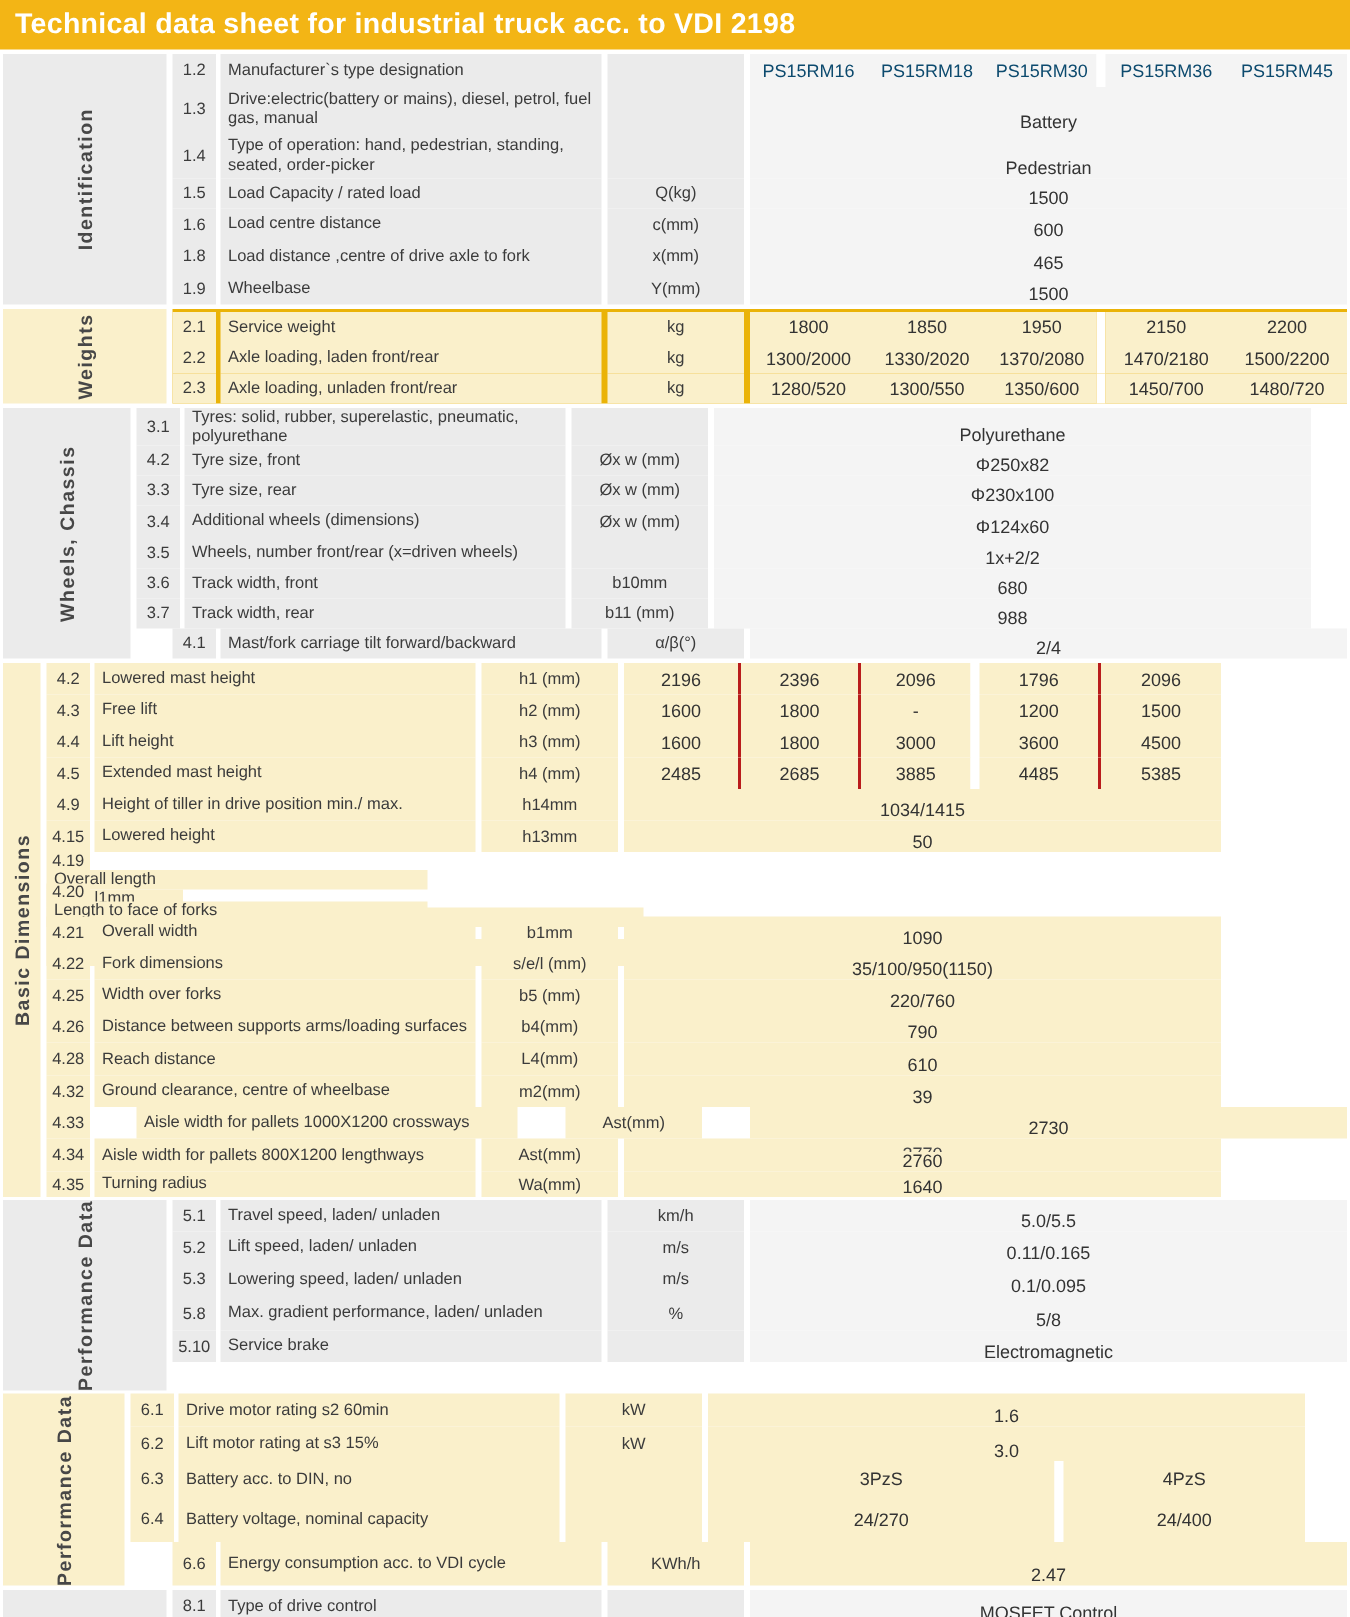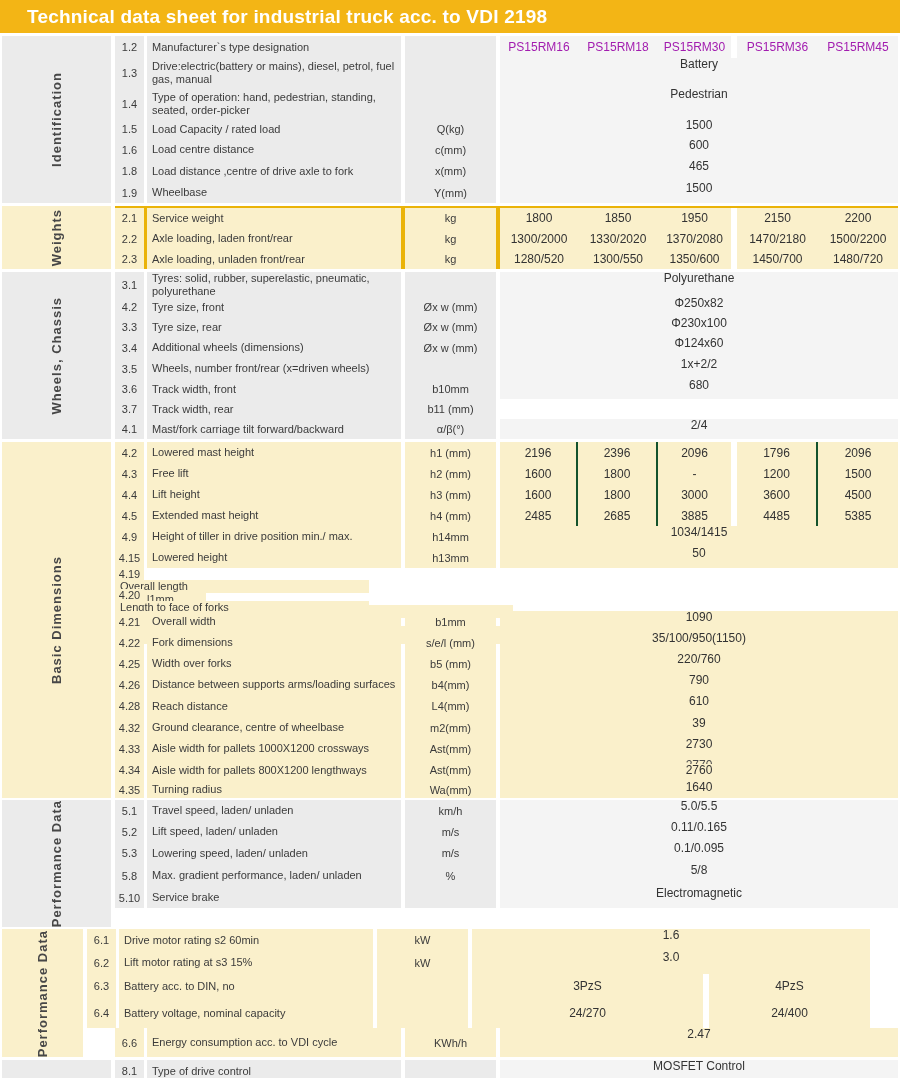--- a/index.html
+++ b/index.html
@@ -1,20 +1,20 @@
 <!DOCTYPE html>
 <html><head>
 <meta charset="utf-8">
 <style>
   html,body{margin:0;padding:0;background:#ffffff;}
   body{font-family:"Liberation Sans","DejaVu Sans",sans-serif;color:#3b3b3b;}
   .sheet{width:900px;height:1078px;background:#ffffff;overflow:hidden;}
 
   .title-bar{width:900px;height:33px;background:#F3B515;display:flex;align-items:center;}
-  .title-bar .title{color:#ffffff;font-size:19px;font-weight:bold;padding-left:27px;letter-spacing:.2px;text-align:right;}
+  .title-bar .title{color:#ffffff;font-size:19px;font-weight:bold;padding-left:10px;letter-spacing:.2px;text-align:right;}
 
   .tbl{margin:3px 2px 0 2px;}
   .section{display:flex;margin-bottom:3px;}
   .section.tight{margin-bottom:2px;}
   .label-cell{width:109px;margin-right:4px;display:flex;align-items:center;justify-content:center;}
   .vlabel{writing-mode:vertical-rl;transform:rotate(180deg);font-weight:bold;font-size:13px;color:#474747;letter-spacing:1px;white-space:nowrap;}
   .rows{flex:1;display:flex;flex-direction:column;}
 
   .row{display:flex;}
   .cell{box-sizing:border-box;}
@@ -22,27 +22,27 @@
   .desc{width:254px;margin-right:4px;display:flex;align-items:center;font-size:11px;line-height:1.18;padding:0 2px 0 5px;}
   .unit{width:91px;margin-right:4px;display:flex;align-items:center;justify-content:center;font-size:11px;}
   .data{width:398px;display:flex;}
 
   
   .theme-gray  .label-cell,.theme-gray  .num,.theme-gray  .desc,.theme-gray  .unit{background:#EBEBEB;}
   .theme-gray  .dcell{background:#F4F4F4;}
   .theme-yellow .label-cell,.theme-yellow .num,.theme-yellow .desc,.theme-yellow .unit{background:#FAF0CB;}
   .theme-yellow .dcell{background:#FAF0CB;}
 
-  .merged{flex:1;display:flex;flex-direction:column;align-items:center;justify-content:flex-start;font-size:12px;color:#333333;}
+  .merged{flex:1;display:flex;flex-direction:column;align-items:center;justify-content:flex-end;font-size:12px;color:#333333;}
   .grid5{flex:1;display:grid;grid-template-columns:78px 80px 73px 6px 81px 80px;}
   .grid2{flex:1;display:grid;grid-template-columns:231px 6px 161px;}
   .gapcol{background:#ffffff;}
   .dcol{display:flex;align-items:center;justify-content:center;font-size:12px;color:#333333;}
-  .sep-r{border-right:2px solid #14532d;}
-  .models .dcol{font-size:12px;color:#a21caf;}
+  .sep-r{border-right:2px solid #b91c1c;}
+  .models .dcol{font-size:12px;color:#0c4a6e;}
 
   .ghost{height:5px;overflow:hidden;font-size:12px;line-height:13px;color:#4a4a4a;text-align:center;}
   .val{line-height:13px;}
   .padtop2{padding-top:2px;}
   .padbot13{padding-bottom:13px;}
 </style>
 </head>
 <body>
 
 <div class="sheet">
@@ -246,22 +246,27 @@
             <div class="cell data">
               <div class="merged dcell">
                 <div class="val">680</div>
               </div>
             </div>
           </div>
           <div class="row" style="height: 20px;">
             <div class="cell num">3.7</div>
             <div class="cell desc">Track width, rear</div>
             <div class="cell unit">b11 (mm)</div>
-          </div>
-          <div class="row" style="height: 20px;">
+            <div class="cell data">
+              <div class="merged dcell">
+                <div class="val">988</div>
+              </div>
+            </div>
+          </div>
+          <div class="row" style="height: 20px; margin-left: 24px;">
             <div class="cell num">4.1</div>
             <div class="cell desc">Mast/fork carriage tilt forward/backward</div>
             <div class="cell unit">α/β(°)</div>
             <div class="cell data">
               <div class="merged dcell">
                 <div class="val">2/4</div>
               </div>
             </div>
           </div>
         </div>
@@ -425,21 +430,21 @@
           <div class="row" style="height: 21px;">
             <div class="cell num">4.32</div>
             <div class="cell desc">Ground clearance, centre of wheelbase</div>
             <div class="cell unit">m2(mm)</div>
             <div class="cell data">
               <div class="merged dcell">
                 <div class="val">39</div>
               </div>
             </div>
           </div>
-          <div class="row" style="height: 21px;">
+          <div class="row" style="height: 21px; gap: 28px;">
             <div class="cell num">4.33</div>
             <div class="cell desc">Aisle width for pallets 1000X1200 crossways</div>
             <div class="cell unit">Ast(mm)</div>
             <div class="cell data">
               <div class="merged dcell">
                 <div class="val">2730</div>
               </div>
             </div>
           </div>
           <div class="row" style="height: 22px;">

